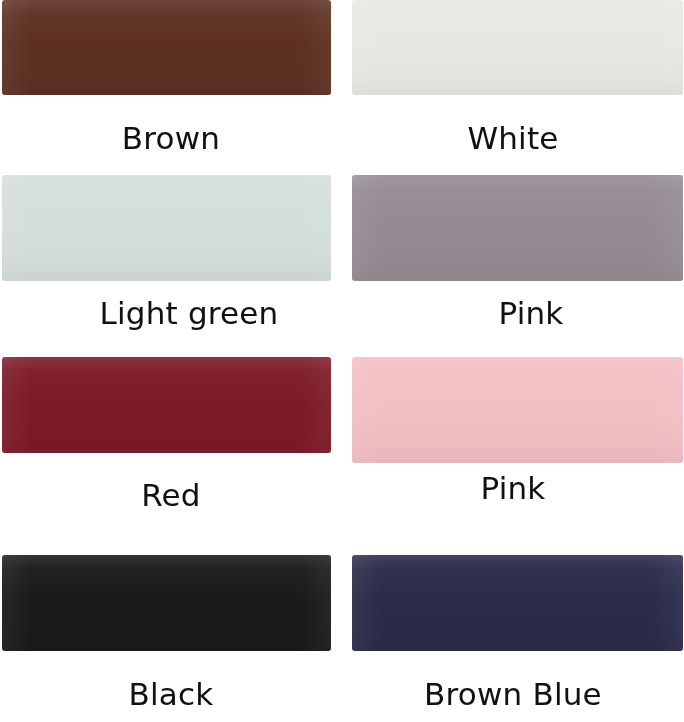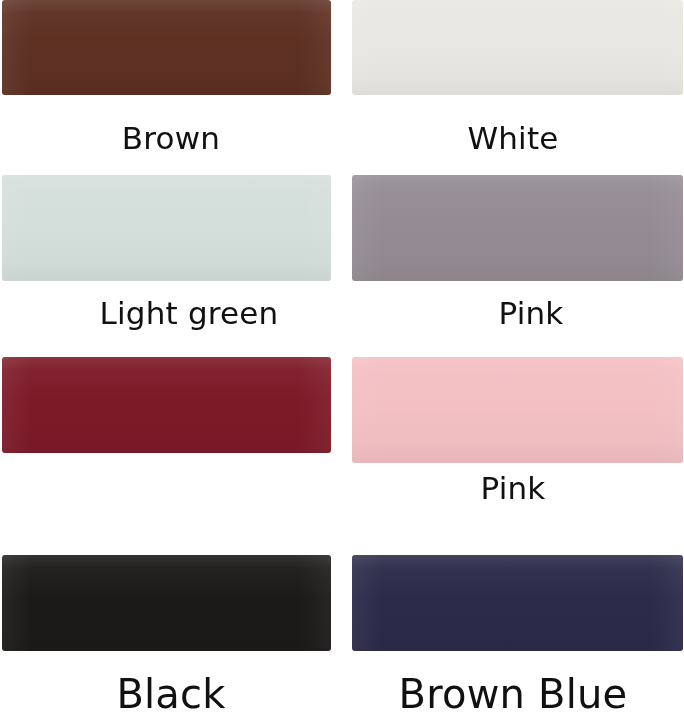--- a/index.html
+++ b/index.html
@@ -85,21 +85,21 @@
 
   
   .r3 .swatch { width: 329px; height: 96px; margin-top: 7px; }
   .r3.col-right .swatch { width: 331px; height: 106px; margin-top: 7px; }
   .r3 .label { font-size: 31px; line-height: 31px; margin-top: 27px; }
   .r3.col-right .label { margin-top: 10px; }
 
   
   .r4 .swatch { width: 329px; height: 96px; margin-top: 13px; }
   .r4.col-right .swatch { width: 331px; height: 96px; margin-top: 13px; }
-  .r4 .label { font-size: 40px; line-height: 31px; margin-top: 28px; }
+  .r4 .label { font-size: 31px; line-height: 31px; margin-top: 28px; }
 
   .col-left .swatch-wrap { justify-content: flex-start; padding-left: 2px; }
   .col-right .swatch-wrap { justify-content: flex-start; padding-left: 10px; }
 </style>
 </head>
 <body style="background: rgb(255, 255, 255);">
 
 <div class="swatch-grid">
 
   <div class="cell r1 col-left">
@@ -127,20 +127,21 @@
     <div class="swatch-wrap">
       <div class="swatch" style="background-color: rgb(148, 139, 147);"></div>
     </div>
     <div class="label">Pink</div>
   </div>
 
   <div class="cell r3 col-left">
     <div class="swatch-wrap">
       <div class="swatch" style="background-color: rgb(125, 26, 40);"></div>
     </div>
+    <div class="label">Red</div>
   </div>
 
   <div class="cell r3 col-right">
     <div class="swatch-wrap">
       <div class="swatch" style="background-color: rgb(243, 191, 195);"></div>
     </div>
     <div class="label">Pink</div>
   </div>
 
   <div class="cell r4 col-left">

